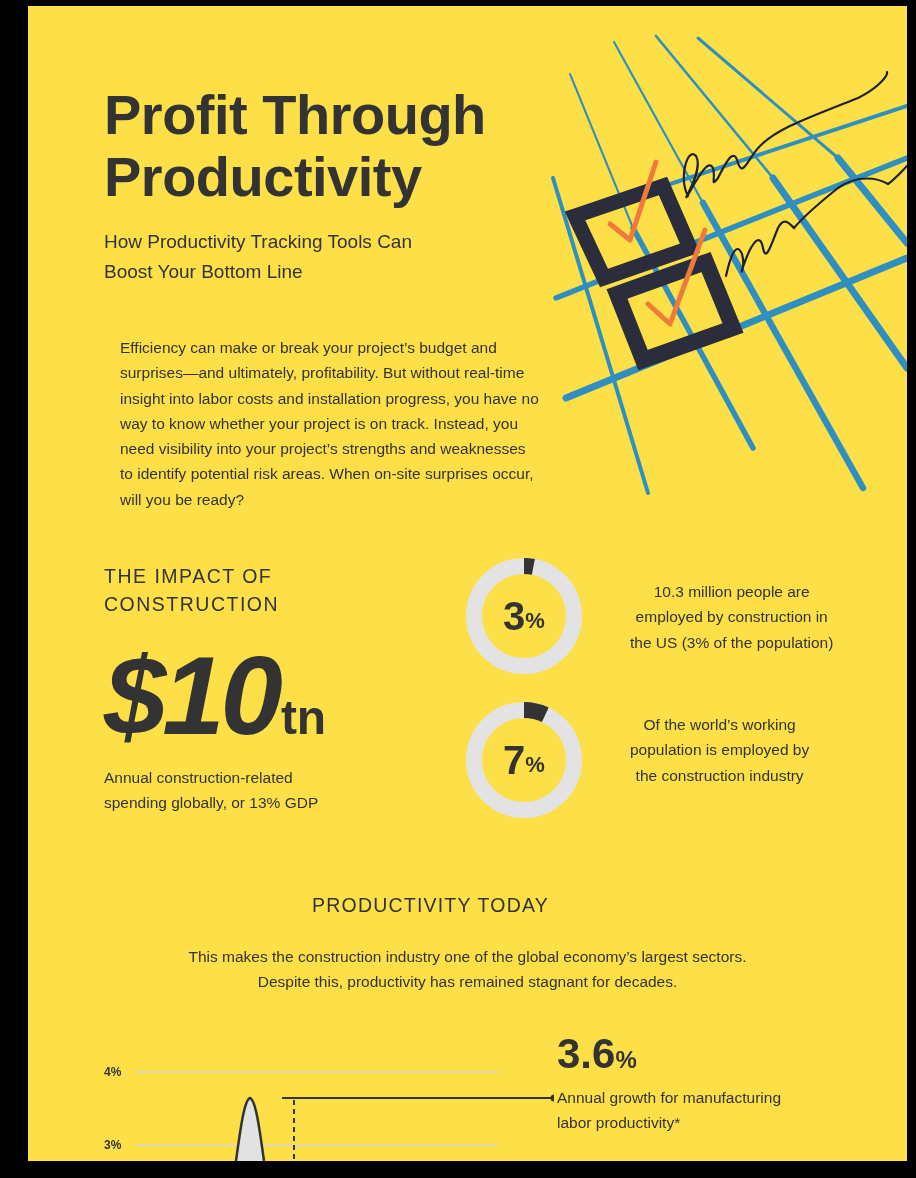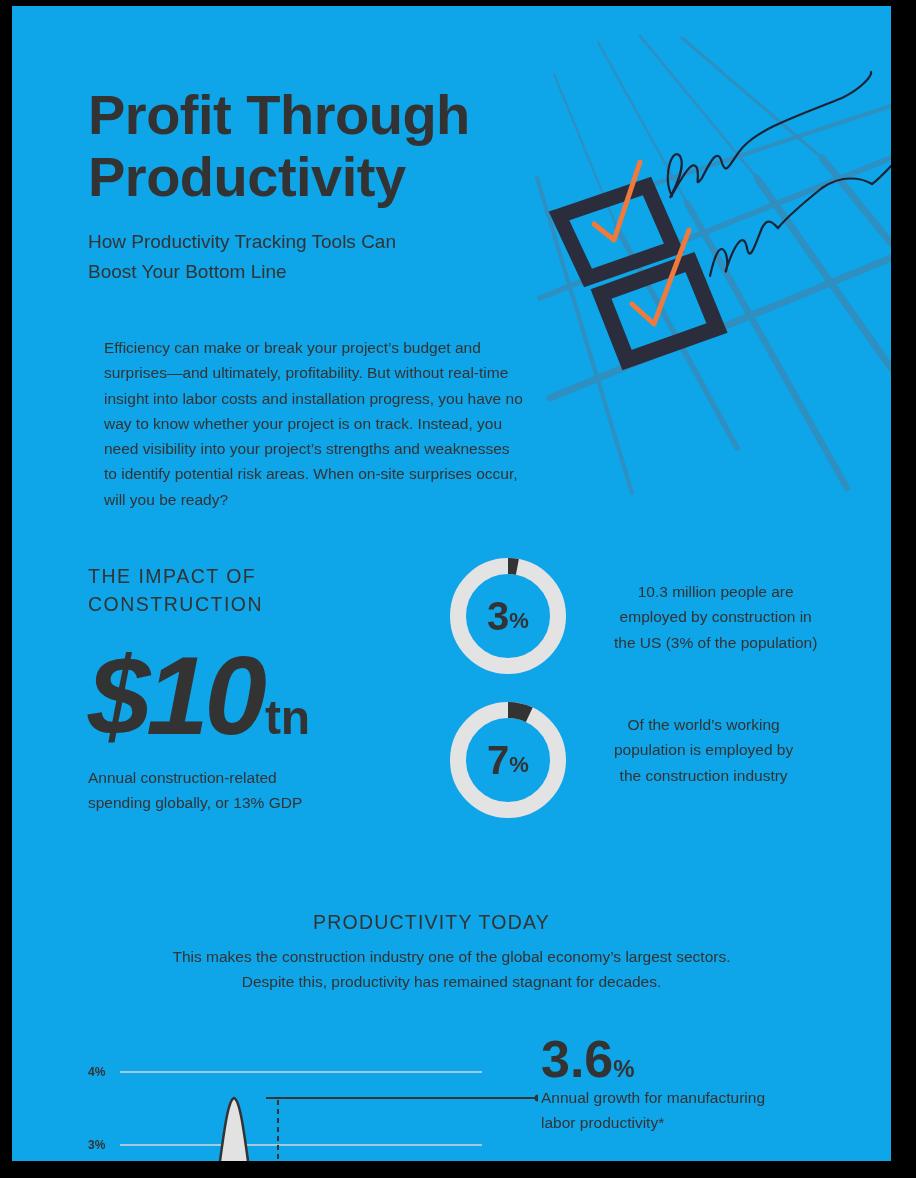--- a/index.html
+++ b/index.html
@@ -1,38 +1,38 @@
 <!DOCTYPE html>
 <html><head>
 <meta charset="utf-8">
 <style>
   html, body { margin:0; padding:0; }
   body { width:916px; height:1178px; background:#000; position:relative; overflow:hidden;
          font-family:"Liberation Sans", "DejaVu Sans", sans-serif; color:#333; }
-  .page { position:absolute; left:12px; top:6px; width:879px; height:1155px; background:#0ea5e9; overflow:hidden; }
+  .page { position:absolute; left:28px; top:6px; width:879px; height:1155px; background:#fde047; overflow:hidden; }
   .abs { position:absolute; }
   .title { left:76px; top:78px; font-size:56px; font-weight:700; line-height:62px; color:#333; letter-spacing:-0.5px; margin:0; }
   .subtitle { left:76px; top:221px; font-size:19px; line-height:30px; color:#333; margin:0; font-weight:400; }
   .intro { left:76px; top:313px; width:470px; font-size:15.5px; line-height:25.3px; color:#333; margin:16px; }
   .illus { left:510px; top:22px; width:369px; height:470px; }
   .impact-heading { left:76px; top:556px; font-size:19.5px; line-height:28px; letter-spacing:1.5px; color:#333; margin:0; font-weight:400; }
   .big-stat { left:76px; top:634px; font-weight:700; color:#333; line-height:1; white-space:nowrap; }
   .big-stat .num { font-size:112px; letter-spacing:-4px;font-style:italic; }
   .big-stat .unit { font-size:48px; margin-left:2px; }
   .big-caption { left:76px; top:759px; font-size:15.5px; line-height:25.3px; color:#333; margin:0; }
   .donut { width:124px; height:124px; }
   .donut-label { position:absolute; left:0; top:0; width:124px; height:124px; display:flex; align-items:center; justify-content:center; font-weight:700; color:#333; }
   .donut-label .n { font-size:40px; }
   .donut-label .p { font-size:22px; margin-top:10px; }
   .donut-desc { font-size:15.5px; line-height:25.3px; color:#333; margin:0;text-align:center; }
-  .section-heading { left:0; width:805px; top:888px; text-align:center; font-size:19.5px; letter-spacing:1.2px; color:#333; margin:17px; font-weight:400; }
+  .section-heading { left:0; width:805px; top:888px; text-align:center; font-size:19.5px; letter-spacing:1.2px; color:#333; margin:0; font-weight:400; }
   .section-intro { left:0; width:879px; top:938px; text-align:center; font-size:15.5px; line-height:25.3px; color:#333; margin:0; }
   .chart { left:66px; top:1046px; width:460px; height:109px; }
   .manu-stat { left:529px; top:1027px; font-weight:700; color:#333; line-height:1; }
-  .manu-stat .n { font-size:52px;margin-top:40px; }
+  .manu-stat .n { font-size:42px;margin-top:40px; }
   .manu-stat .p { font-size:24px; }
   .manu-caption { left:529px; top:1079px; font-size:15.5px; line-height:25.3px; color:#333; margin:0; }
 </style>
 </head>
 <body>
 
 <div class="page">
 
   <h1 class="abs title">
     <span>Profit Through</span><br>

